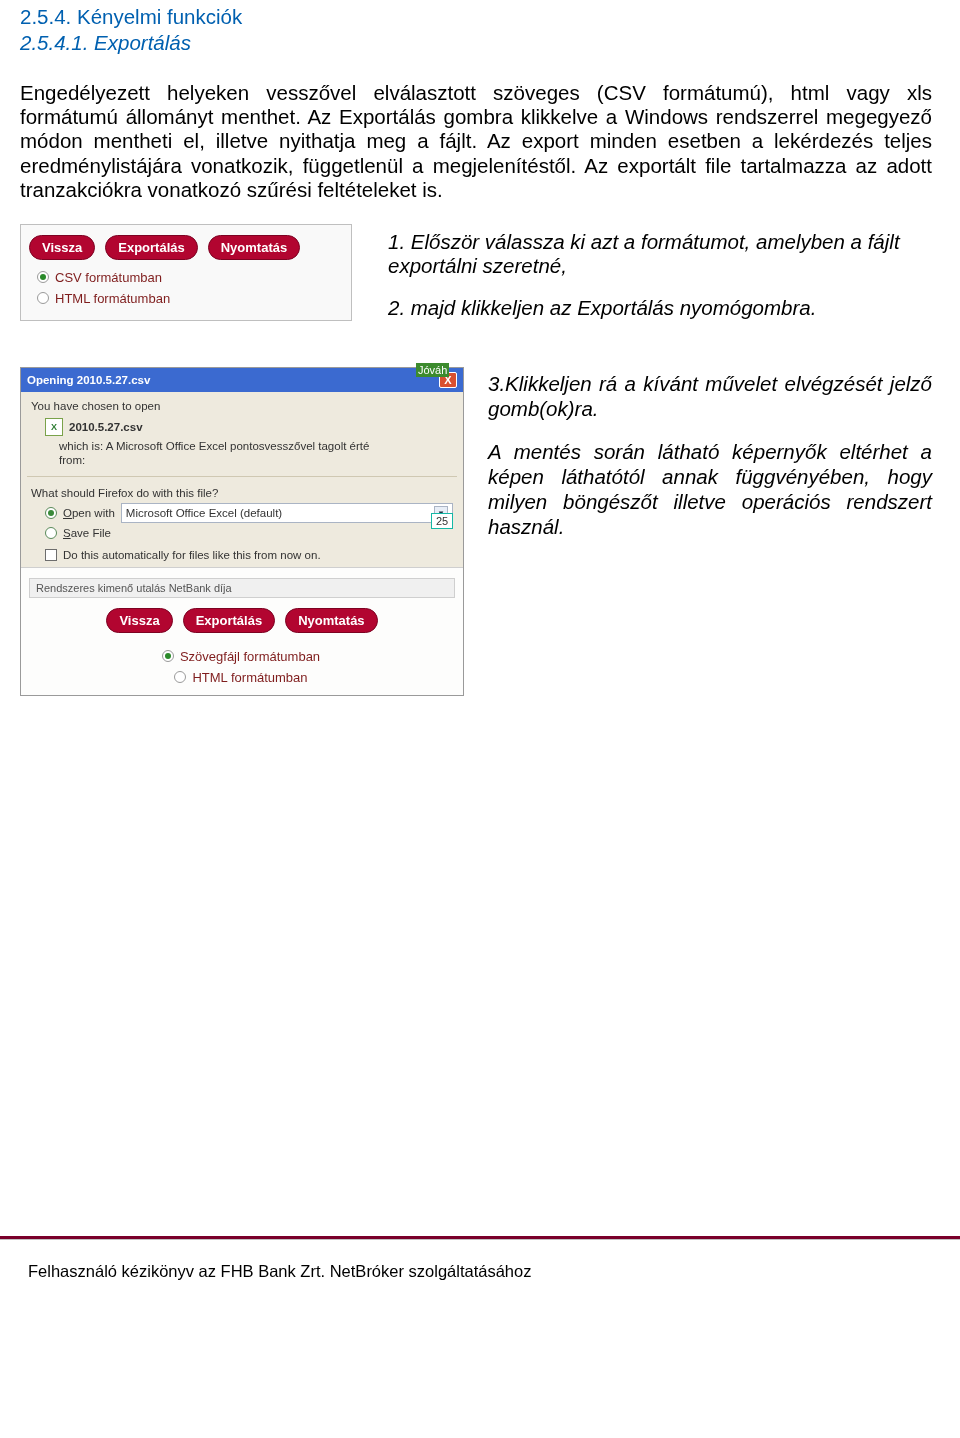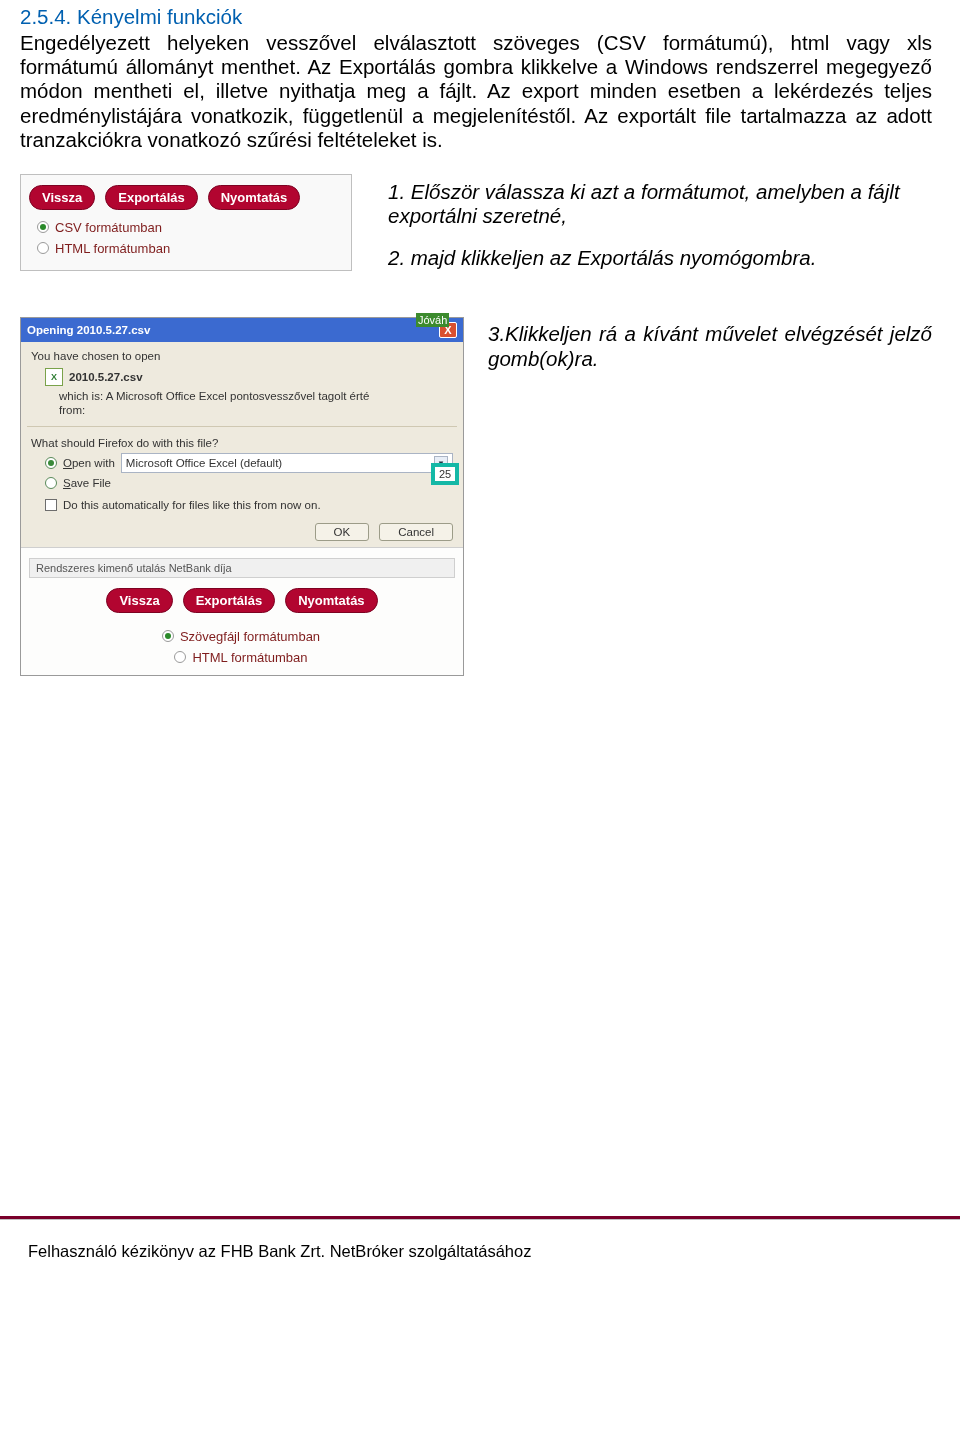--- a/index.html
+++ b/index.html
@@ -159,40 +159,41 @@
   }
   .fig2-lower .center { display: flex; flex-direction: column; align-items: center; }
   .fig2-lower .pill-row { justify-content: center; }
   .jovaha-stub {
     position: absolute;
     margin-left: 396px; margin-top: -4px;
     background: #3c8b2d; color: #fff; font-size: 11px; padding: 1px 2px;
   }
   .num25 {
     position: absolute; margin-left: 400px; margin-top: 14px;
-    background: #fff; border: 4px solid #14b8a6; font-size: 11px; padding: 1px 4px;
+    background: #fff; border: 1px solid #14b8a6; font-size: 11px; padding: 1px 4px;
   }
   .steps2 {
     flex: 1;
     font-size: 20.5px;
     font-style: italic;
     line-height: 1.22;
     text-align: justify;
     padding-top: 4px;
   }
   
   .ft-rule-dk { height: 3px; background: #7a002a; margin-top: 480px; }
   .ft-rule-lt { height: 1px; background: #c0c0c0; }
   .footer { font-size: 16.5px; margin: 22px 28px 0 28px; }
 </style>
 </head>
 <body>
 
 <div class="page">
   <div class="h254">2.5.4. Kényelmi funkciók</div>
+  <div class="h2541">2.5.4.1. Exportálás</div>
 
   <div class="paragraph">Engedélyezett helyeken vesszővel elválasztott szöveges (CSV formátumú), html vagy xls formátumú állományt menthet. Az Exportálás gombra klikkelve a Windows rendszerrel megegyező módon mentheti el, illetve nyithatja meg a fájlt. Az export minden esetben a lekérdezés teljes eredménylistájára vonatkozik, függetlenül a megjelenítéstől. Az exportált file tartalmazza az adott tranzakciókra vonatkozó szűrési feltételeket is.</div>
 
   <div class="row1">
     <div class="fig1">
       <div class="pill-row">
         <span class="pill">Vissza</span>
         <span class="pill">Exportálás</span>
         <span class="pill">Nyomtatás</span>
       </div>
@@ -240,24 +241,20 @@
             </div>
           </div>
           <div class="radio2-row">
             <span class="radio2"></span>
             <span><span class="open-u">S</span>ave File</span>
           </div>
           <div class="chk-row">
             <span class="chk"></span>
             <span>Do this automatically for files like this from now on.</span>
           </div>
-          <div class="btn-row">
-            <span class="winbtn">OK</span>
-            <span class="winbtn">Cancel</span>
-          </div>
         </div>
         <div class="fig2-lower">
           <div class="stripe">Rendszeres kimenő utalás NetBank díja</div>
           <div class="center">
             <div class="pill-row">
               <span class="pill">Vissza</span>
               <span class="pill">Exportálás</span>
               <span class="pill">Nyomtatás</span>
             </div>
             <div class="radio-line" style="margin-left:0;">
@@ -268,19 +265,20 @@
               <span class="radio"></span>
               <span>HTML formátumban</span>
             </div>
           </div>
         </div>
       </div>
     </div>
     <div class="steps2">
       <div>3.Klikkeljen rá a kívánt művelet elvégzését jelző gomb(ok)ra.</div>
       <div style="height:18px"></div>
+      <div>A mentés során látható képernyők eltérhet a képen láthatótól annak függvényében, hogy milyen böngészőt illetve operációs rendszert használ.</div>
     </div>
   </div>
 </div>
 
 <div class="ft-rule-dk"></div>
 <div class="ft-rule-lt"></div>
 <div class="footer">Felhasználó kézikönyv az FHB Bank Zrt. NetBróker szolgáltatásához</div>
 
 </body></html>

